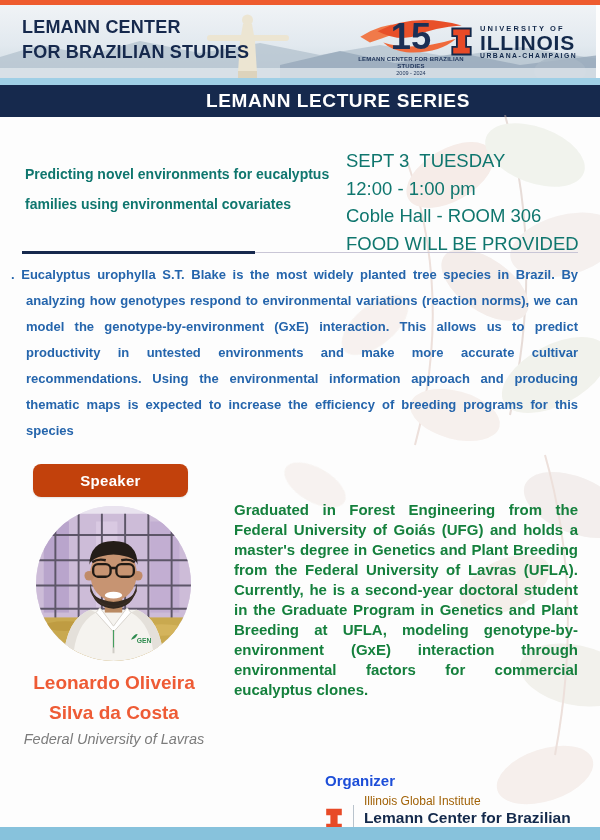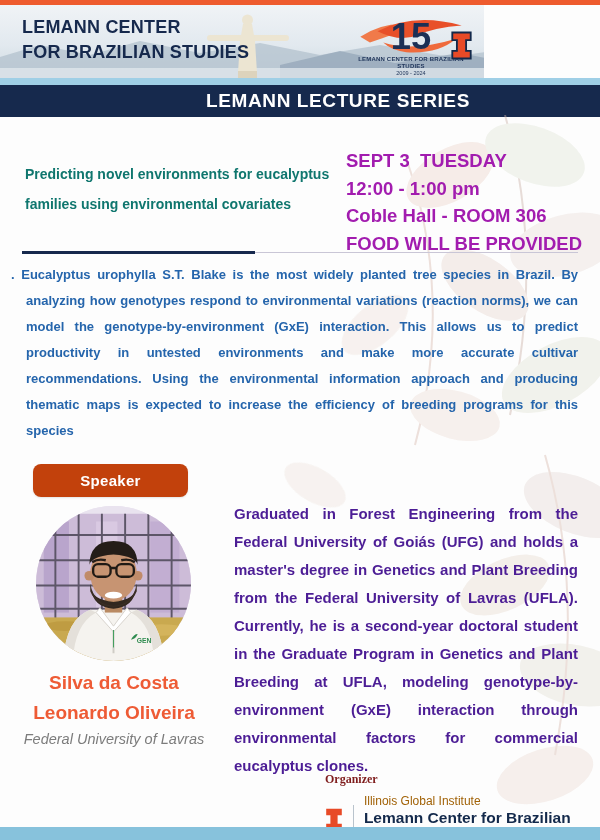--- a/index.html
+++ b/index.html
@@ -6,50 +6,50 @@
   body {
     width:600px; height:840px; position:relative; overflow:hidden;
     font-family:"Liberation Sans", sans-serif; background:#fdfdfd;
   }
   .abs { position:absolute; }
 
   
   .strip-orange { top:0; left:0; width:600px; height:5px; background:#EE5B2E; }
 
   
-  .header { top:5px; left:0; width:484px; height:73px; overflow:hidden;
-            background:linear-gradient(180deg,#f0f3f6 0%,#e2e9ef 55%,#cdd8e1 100%); }
+  .header { top:5px; left:0; width:572px; height:73px; overflow:hidden;
+            background:linear-gradient(180deg,#f0f3f6 0%,#e2e9ef 55%,#cdd8e1 100%);padding-left:24px; }
   .header-scene { top:0; left:0; width:600px; height:73px; }
   .org-title { left:22px; top:10px; font-size:18px; font-weight:800; color:#16294d;
                line-height:25px; letter-spacing:.2px; z-index:2; }
   .logo15 { left:344px; top:7px; width:134px; text-align:center; z-index:2; }
   .logo15 svg { width:112px; height:44px; display:block; margin:0 auto; }
   .logo15-cap1 { font-size:6px; color:#22375c; font-weight:700; letter-spacing:.2px; line-height:7px; }
   .logo15-cap2 { font-size:5.5px; color:#22375c; line-height:7px; }
   .illinois { left:450px; top:19px; display:flex; align-items:center; gap:7px; z-index:2; }
   .blockI-h svg { width:23px; height:33px; display:block; }
-  .il-text { color:#13294B;margin-left:8px; }
+  .il-text { color:#13294B; }
   .il-1 { font-size:7.5px; font-weight:700; letter-spacing:2.1px; }
   .il-2 { font-size:21px; font-weight:800; letter-spacing:.8px; line-height:19px; }
   .il-3 { font-size:6.8px; font-weight:600; letter-spacing:1.5px; }
 
   
   .strip-blue { top:78px; left:0; width:600px; height:7px; background:#9fcfe6; }
   .banner { top:85px; left:0; width:600px; height:32px; background:#16294d; color:#ffffff;
             display:flex; align-items:center; justify-content:center;
             font-weight:800; font-size:19px; letter-spacing:.6px;padding-left:38px; }
 
   
   .leaves-bg { top:115px; left:255px; width:345px; height:715px; pointer-events:none; }
 
   
   .talk-title { left:25px; top:159px; width:318px; font-size:14px; line-height:30px;
                 font-weight:800; color:#0f766e; }
   .event-details { left:346px; top:147px; width:240px; font-size:18.5px; line-height:27.5px;
-                   font-weight:700; color:#a21caf; }
+                   font-weight:400; color:#0f766e; }
   .ev-line { white-space:pre-wrap; }
 
   .divider { top:251px; left:22px; width:556px; height:3px; }
   .divider-navy { position:absolute; left:0; top:0; width:233px; height:3px; background:#16294d; }
   .divider-gray { position:absolute; left:233px; top:1px; width:323px; height:1px; background:#c9c6d6; }
 
   
   .abstract { left:26px; top:262px; width:552px; font-size:13px; line-height:26px;
               font-weight:700; color:#2565AC; text-align:justify; text-indent:-15px; }
 
@@ -60,25 +60,25 @@
                    letter-spacing:.3px; box-shadow:0 1px 2px rgba(0,0,0,.10); }
   .avatar { left:36px; top:506px; width:155px; height:155px; border-radius:50%; overflow:hidden;
             background:#e8e2ee; }
   .avatar svg { display:block; width:155px; height:155px; }
   .speaker-name { left:8px; top:668px; width:212px; text-align:center; color:#EE5B35;
                   font-weight:800; font-size:19px; line-height:30px; }
   .affiliation { left:8px; top:731px; width:212px; text-align:center; color:#7c7c7c;
                  font-style:italic; font-size:14.5px; }
 
   
-  .bio { left:234px; top:500px; width:344px; font-size:15px; line-height:28px;
-         font-weight:700; color:#4c1d95; text-align:justify; }
-
-  
-  .organizer-label { left:325px; top:772px; font-size:12px; font-weight:800; color:#7f1d1d;font-family:Liberation Serif, serif; }
+  .bio { left:234px; top:500px; width:344px; font-size:15px; line-height:20px;
+         font-weight:700; color:#15803d; text-align:justify; }
+
+  
+  .organizer-label { left:325px; top:772px; font-size:15px; font-weight:800; color:#1d4ed8; }
   .organizer-row { left:325px; top:794px; display:flex; align-items:center; gap:10px; }
   .blockI-f svg { width:18px; height:25px; display:block; }
   .org-divider { width:1px; height:30px; background:#b9c3cc; }
   .org-l1 { font-size:12px; color:#a16207; line-height:15px; }
   .org-l2 { font-size:15.5px; color:#13294B; font-weight:700; line-height:18px; }
 
   .strip-bottom { top:827px; left:0; width:600px; height:13px; background:#87c2dc; }
 </style>
 </head>
 <body>
@@ -210,22 +210,22 @@
       <line x1="77" y1="64" x2="83" y2="64" stroke="#201a15" stroke-width="2.4"></line>
       <path d="M58 58 Q64 54 72 56" stroke="#241d18" stroke-width="2.5" fill="none"></path>
       <path d="M88 56 Q96 54 102 58" stroke="#241d18" stroke-width="2.5" fill="none"></path>
       <text x="104" y="141" font-size="7" font-weight="700" fill="#2e8b4f">GEN</text>
       <path d="M98 138 q3 -6 7 -6 q-2 5 -7 6" fill="#2e8b4f"></path>
     </g>
   </svg>
 </div>
 
 <div class="abs speaker-name">
+  <div>Leonardo Oliveira</div>
   <div>Silva da Costa</div>
-  <div>Leonardo Oliveira</div>
 </div>
 <div class="abs affiliation">Federal University of Lavras</div>
 
 <div class="abs bio">Graduated in Forest Engineering from the Federal University of Goiás (UFG) and holds a master's degree in Genetics and Plant Breeding from the Federal University of Lavras (UFLA). Currently, he is a second-year doctoral student in the Graduate Program in Genetics and Plant Breeding at UFLA, modeling genotype-by-environment (GxE) interaction through environmental factors for commercial eucalyptus clones.</div>
 
 <div class="abs organizer-label">Organizer</div>
 <div class="abs organizer-row">
   <div class="blockI-f">
     <svg viewBox="0 0 30 40">
       <path d="M2 2 h26 v11 h-7 v14 h7 v11 h-26 v-11 h7 v-14 h-7 z" fill="#E84A27"></path>

